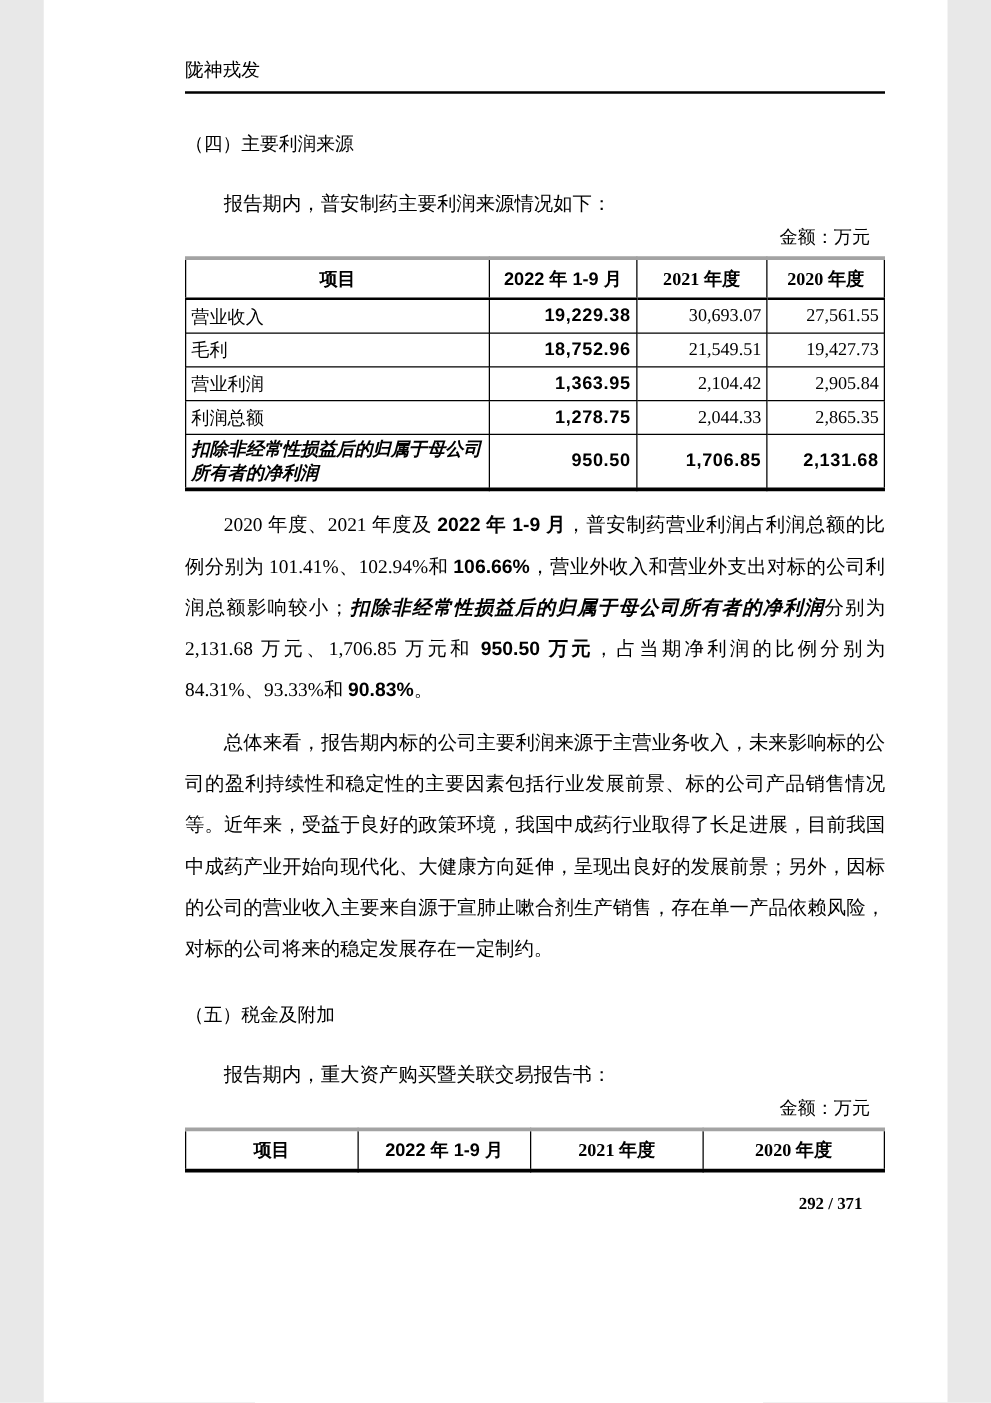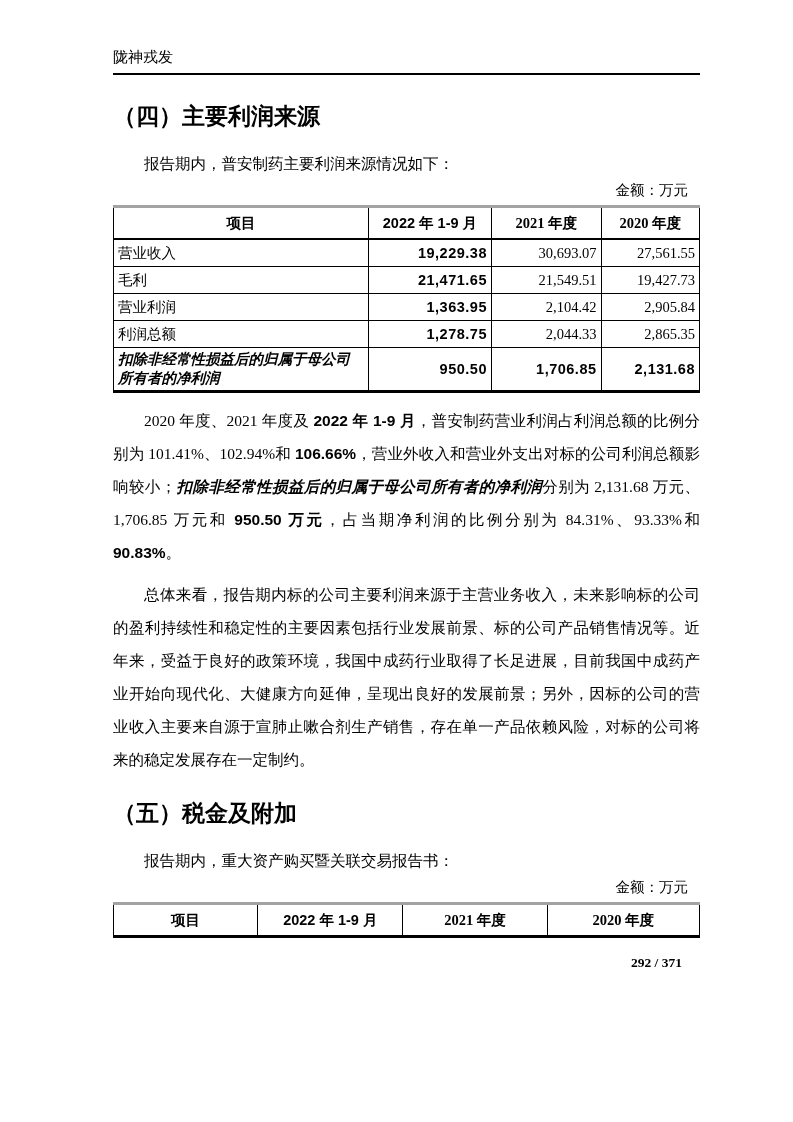--- a/index.html
+++ b/index.html
@@ -1,38 +1,38 @@
 <!DOCTYPE html>
 <html lang="zh"><head>
 <meta charset="utf-8">
 <style>
   html,body{margin:0;padding:0;background:#e8e8e8;}
   .page{
     position:relative;
-    width:793px;height:1122px;
+    width:723px;height:1122px;
     margin:0 auto;
     background:#ffffff;
     box-sizing:border-box;
-    padding:47px 93px 0 113px;
+    padding:47px 50px 0 113px;
     overflow:hidden;
     color:#000;
     font-family:"Liberation Serif","DejaVu Serif",serif;
   }
   
   .doc-header{
     display:flex;justify-content:space-between;align-items:flex-end;
     font-size:15px;line-height:20px;
     border-bottom:2px solid #000;
     padding-bottom:6px;
   }
   
   .sec-title{
     font-family:"Liberation Sans","DejaVu Sans",sans-serif;
-    font-weight:bold;
-    font-size:23px;line-height:26px;
+    font-weight:normal;
+    font-size:15px;line-height:26px;
     margin:28px 0 0 0;
   }
   
   .intro{
     font-size:15.5px;line-height:24px;
     text-indent:2em;
     margin:23px 0 0 0;
   }
   .unit{
     text-align:right;
@@ -119,21 +119,21 @@
     </thead>
     <tbody>
         <tr>
           <td class="label">营业收入</td>
           <td class="num num-hb">19,229.38</td>
           <td class="num">30,693.07</td>
           <td class="num">27,561.55</td>
         </tr>
         <tr>
           <td class="label">毛利</td>
-          <td class="num num-hb">21,471.65</td>
+          <td class="num num-hb">18,752.96</td>
           <td class="num">21,549.51</td>
           <td class="num">19,427.73</td>
         </tr>
         <tr>
           <td class="label">营业利润</td>
           <td class="num num-hb">1,363.95</td>
           <td class="num">2,104.42</td>
           <td class="num">2,905.84</td>
         </tr>
         <tr>

